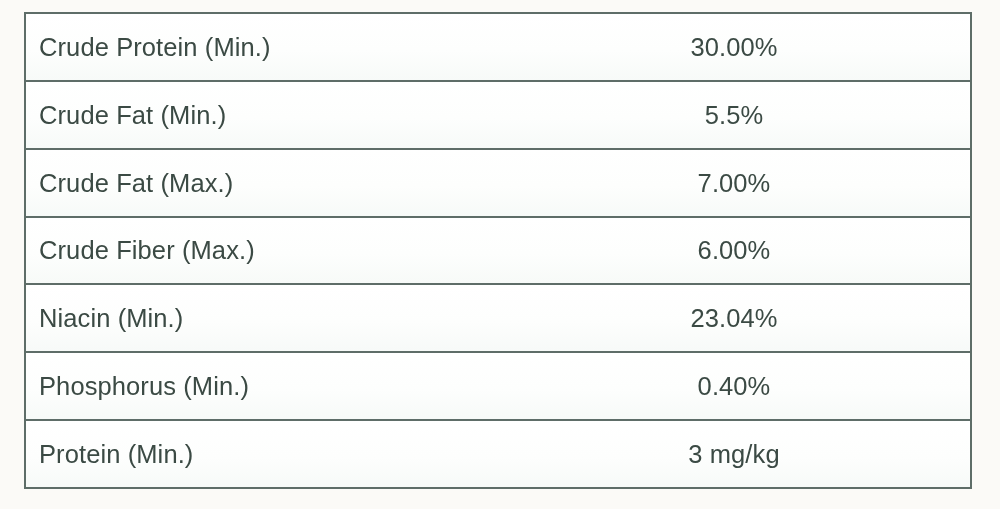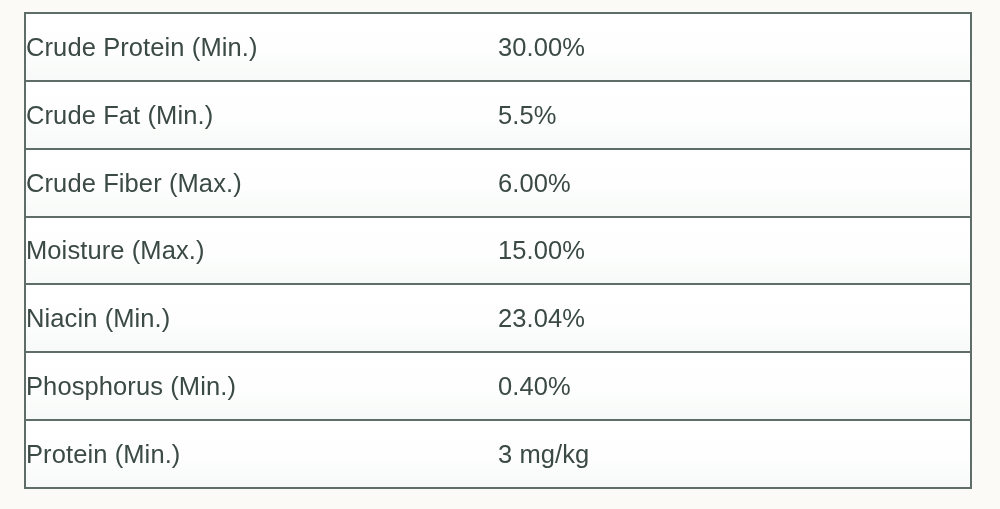--- a/index.html
+++ b/index.html
@@ -39,42 +39,42 @@
 
   .ga-row {
     height: 59.6px;
   }
 
   .ga-row + .ga-row {
     border-top: 2px solid #5e6d68;
   }
 
   .ga-row > td {
-    padding: 0;
+    padding: 13px;
     vertical-align: middle;
     background: linear-gradient(180deg, #ffffff 0%, #fdfefd 55%, #f7faf8 100%);
   }
 
   .ga-nutrient,
   .ga-amount {
     color: #3b4a44;
     font-size: 25.5px;
     font-weight: 400;
     letter-spacing: 0.1px;
     white-space: nowrap;
     line-height: 1.1;
   }
 
   .ga-nutrient {
     text-align: left;
     padding-left: 29px;
   }
 
   .ga-amount {
-    text-align: left;
+    text-align: center;
     padding-right: 25px;
   }
 </style>
 </head>
 <body>
 
 <div class="sheet">
 
   <table class="ga-table">
     <tbody>
@@ -82,30 +82,30 @@
       <tr class="ga-row">
         <td class="ga-nutrient">Crude Protein (Min.)</td>
         <td class="ga-amount">30.00%</td>
       </tr>
 
       <tr class="ga-row">
         <td class="ga-nutrient">Crude Fat (Min.)</td>
         <td class="ga-amount">5.5%</td>
       </tr>
 
+      <tr class="ga-row">
+        <td class="ga-nutrient">Crude Fat (Max.)</td>
+        <td class="ga-amount">7.00%</td>
+      </tr>
 
       <tr class="ga-row">
         <td class="ga-nutrient">Crude Fiber (Max.)</td>
         <td class="ga-amount">6.00%</td>
       </tr>
 
-      <tr class="ga-row">
-        <td class="ga-nutrient">Moisture (Max.)</td>
-        <td class="ga-amount">15.00%</td>
-      </tr>
 
       <tr class="ga-row">
         <td class="ga-nutrient">Niacin (Min.)</td>
         <td class="ga-amount">23.04%</td>
       </tr>
 
       <tr class="ga-row">
         <td class="ga-nutrient">Phosphorus (Min.)</td>
         <td class="ga-amount">0.40%</td>
       </tr>

